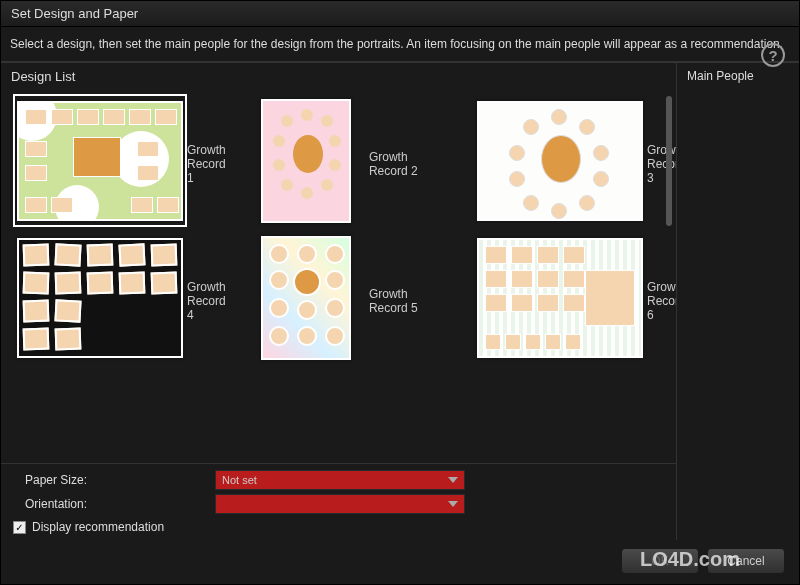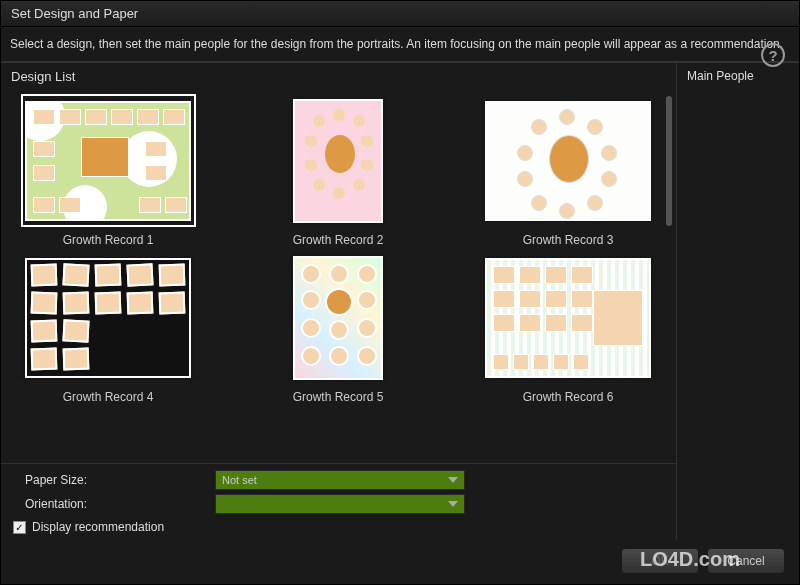--- a/index.html
+++ b/index.html
@@ -79,21 +79,21 @@
   right: 4px;
   top: 6px;
   width: 6px;
   height: 130px;
   background: #555;
   border-radius: 3px;
 }
 .design-item {
   width: 190px;
   display: flex;
-  flex-direction: column;
+  flex-direction: row;
   align-items: center;
   cursor: pointer;
 }
 .thumb-wrap {
   width: 175px;
   height: 133px;
   display: flex;
   align-items: center;
   justify-content: center;
   border: 2px solid transparent;
@@ -130,21 +130,21 @@
   margin-bottom: 4px;
 }
 .control-label {
   width: 190px;
   font-size: 12px;
   margin-left: 12px;
 }
 .dropdown {
   width: 250px;
   height: 20px;
-  background: #4d7c0f;
+  background: #b91c1c;
   border: 1px solid #2a2a2a;
   padding: 0 6px;
   display: flex;
   align-items: center;
   justify-content: space-between;
   font-size: 11px;
   color: #ccc;
   cursor: pointer;
 }
 .dropdown .arrow {

